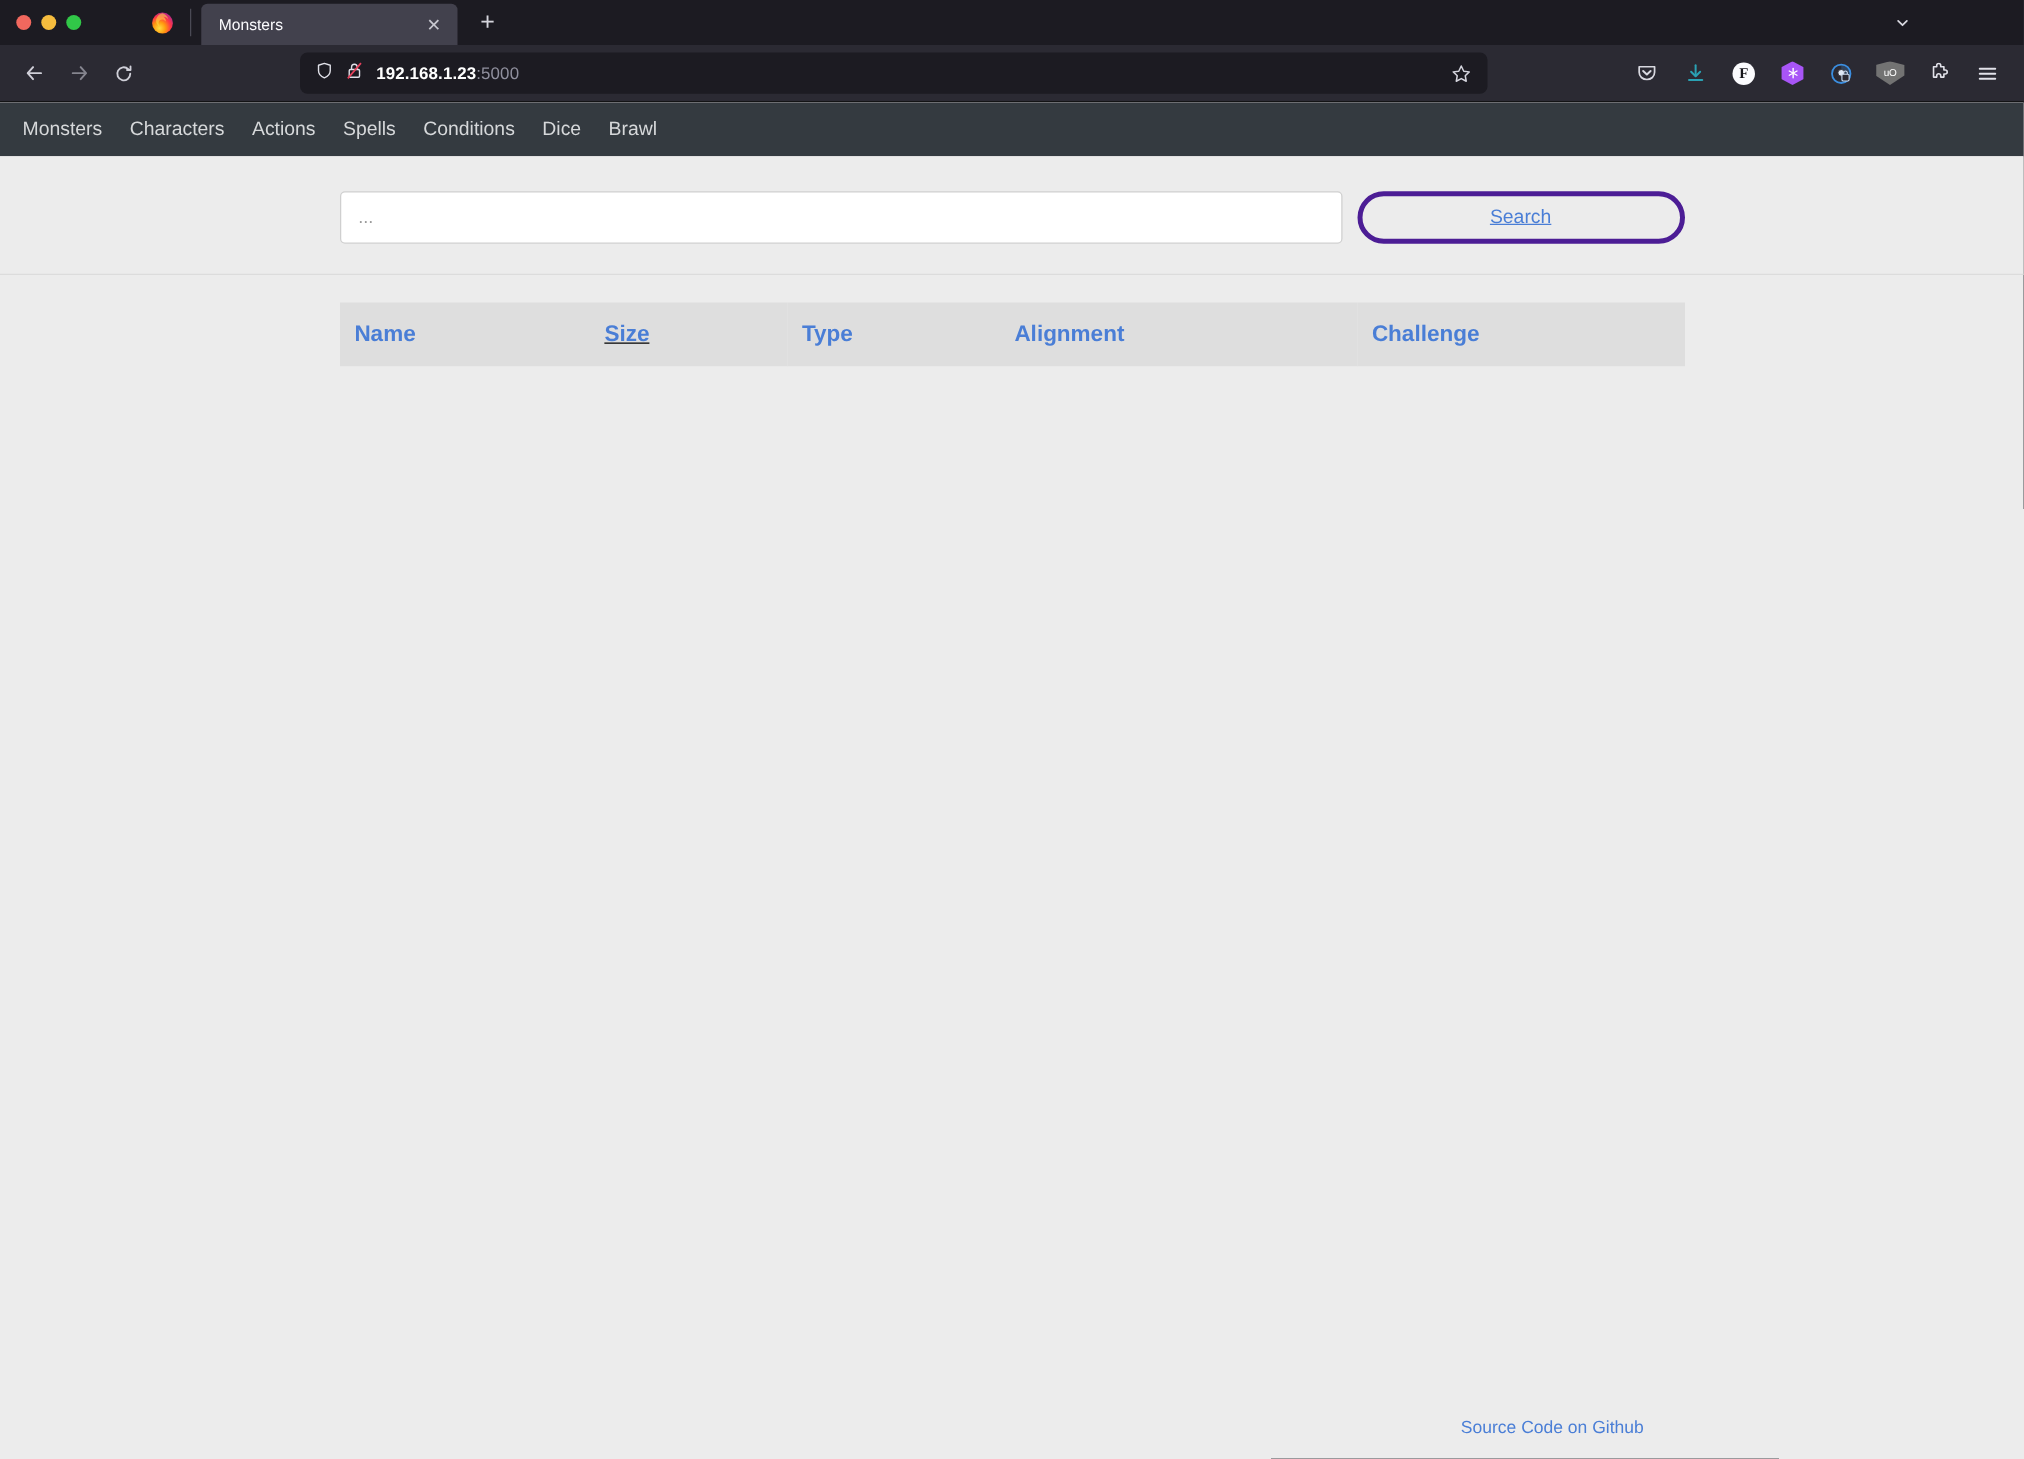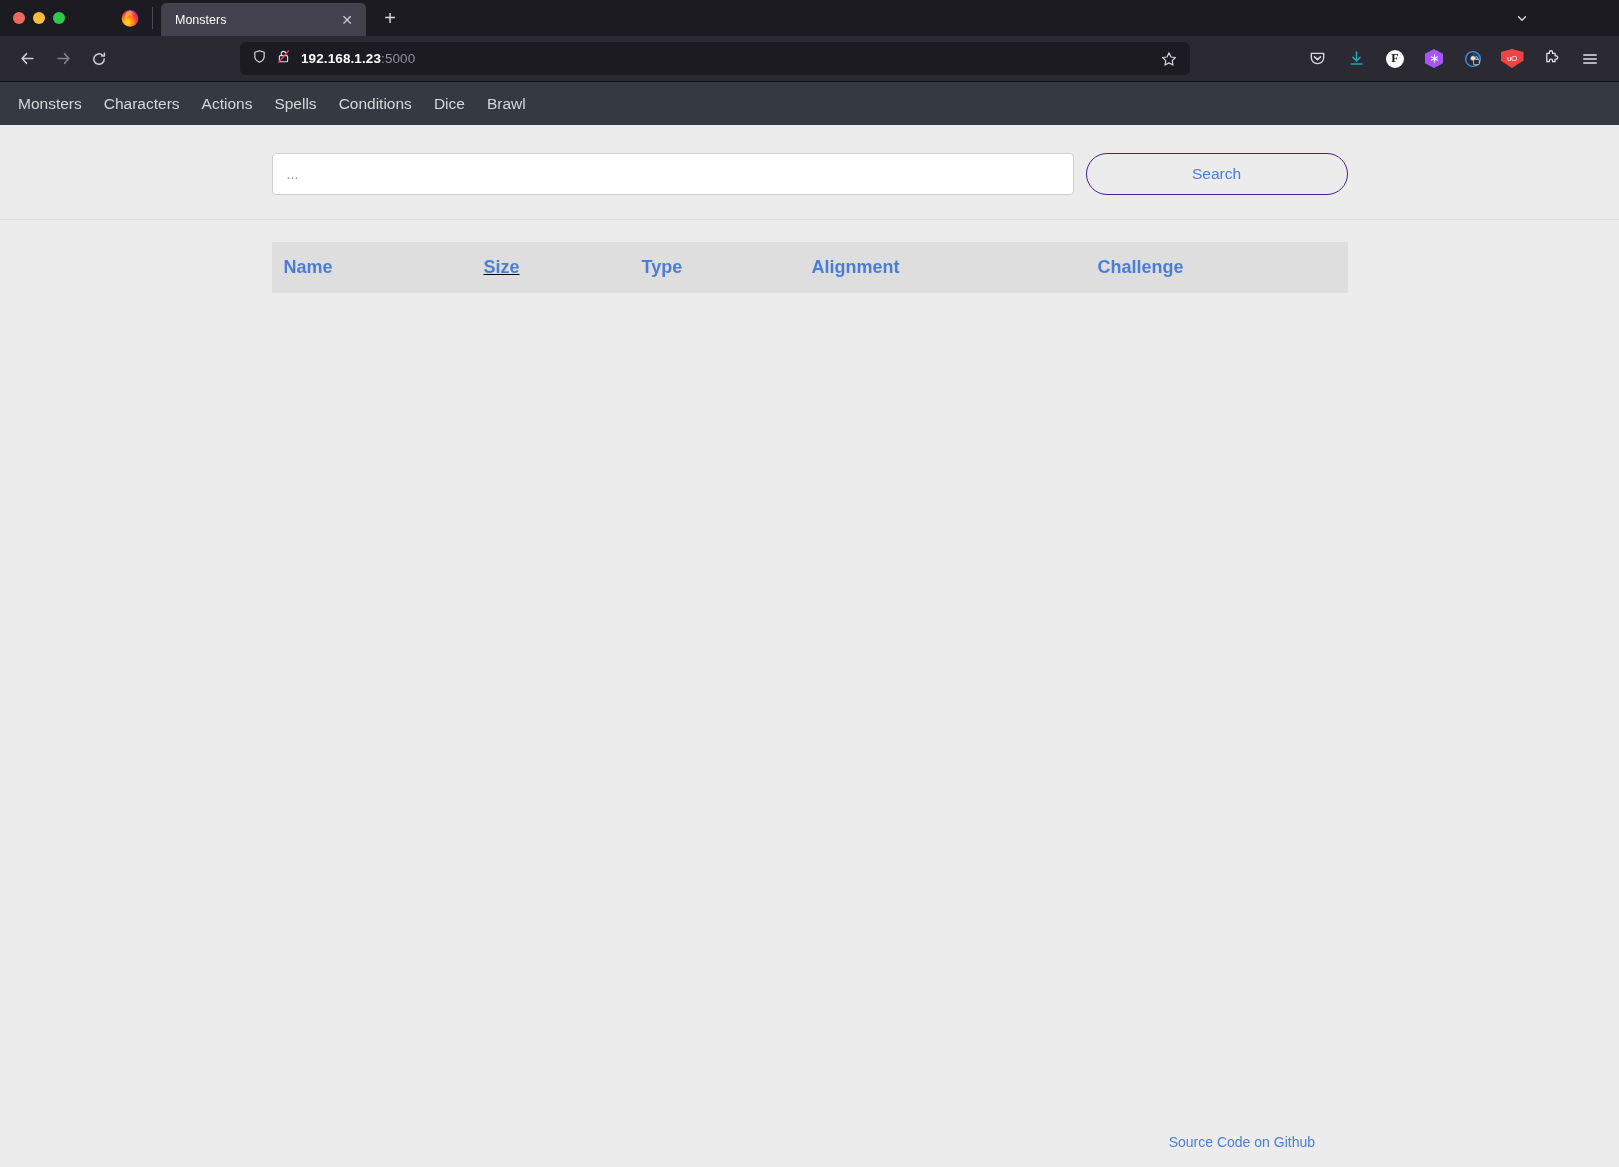--- a/index.html
+++ b/index.html
@@ -172,21 +172,21 @@
   }
   .hex {
     width: 18px; height: 19px;
     background: #a855f7;
     clip-path: polygon(50% 0%, 100% 25%, 100% 75%, 50% 100%, 0% 75%, 0% 25%);
     display: flex; align-items: center; justify-content: center;
     color: #fff;
   }
   .ublock {
     width: 23px; height: 19px;
-    background: #ef4444;
+    background: #737373;
     clip-path: polygon(50% 0%, 100% 16%, 100% 60%, 50% 100%, 0% 60%, 0% 16%);
     color: #fff; font-size: 8px; font-weight: 400;
     display: flex; align-items: center; justify-content: center;
     letter-spacing: -0.3px;
   }
 
   
   .page {
     flex: 1;
     background: #ececec;
@@ -235,26 +235,27 @@
     color: #495057;
     padding: 0 14px;
     font-family: "Liberation Sans", sans-serif;
     outline: none;
   }
   .search-input::placeholder { color: #9a9a9a; }
   .search-btn {
     width: 262px;
     height: 42px;
     background: transparent;
-    border: 1px solid #4c1d95;
+    border: 4px solid #4c1d95;
     border-radius: 22px;
     color: #4a7ed6;
     font-size: 15.5px;
     font-family: "Liberation Sans", sans-serif;
     cursor: pointer;
+    text-decoration: underline;
   }
 
   .table-wrap {
     width: 1076px;
     margin: 22px auto 0 auto;
   }
   table.monsters {
     width: 100%;
     border-collapse: collapse;
   }

